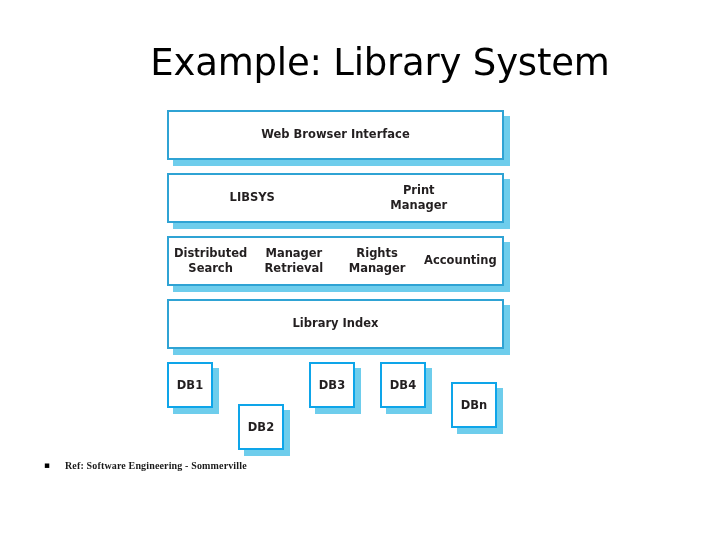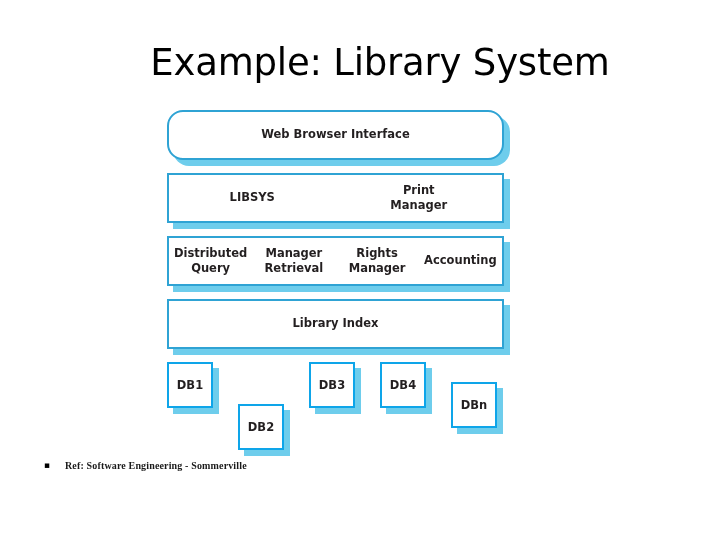--- a/index.html
+++ b/index.html
@@ -64,21 +64,21 @@
     color: #231f20;
     line-height: 1.32;
     padding: 0 2px;
   }
 
   .layer-cell .ln {
     display: block;
   }
 
   
-  .layer-1 { top: 0px;   height: 50px; border-radius: 16px; }
+  .layer-1 { top: 0px;   height: 50px; }
   .layer-2 { top: 63px;  height: 50px; }
   .layer-3 { top: 126px; height: 50px; }
   .layer-4 { top: 189px; height: 50px; }
 
   
   .db-row {
     position: absolute;
     left: 0;
     top: 252px;
     width: 344px;
@@ -159,21 +159,21 @@
     </div>
     <div class="layer-cell">
       <span class="ln">Print</span>
       <span class="ln">Manager</span>
     </div>
   </div>
 
   <div class="layer layer-3">
     <div class="layer-cell">
       <span class="ln">Distributed</span>
-      <span class="ln">Query</span>
+      <span class="ln">Search</span>
     </div>
     <div class="layer-cell">
       <span class="ln">Manager</span>
       <span class="ln">Retrieval</span>
     </div>
     <div class="layer-cell">
       <span class="ln">Rights</span>
       <span class="ln">Manager</span>
     </div>
     <div class="layer-cell">

